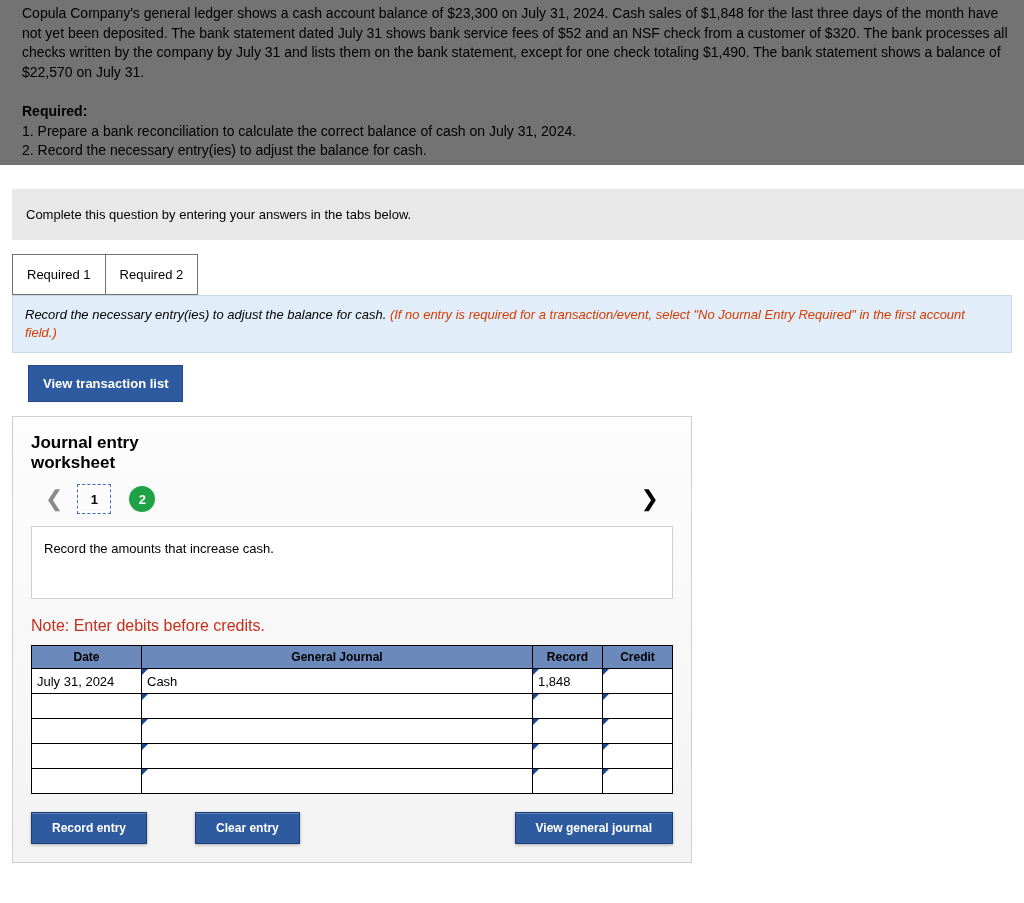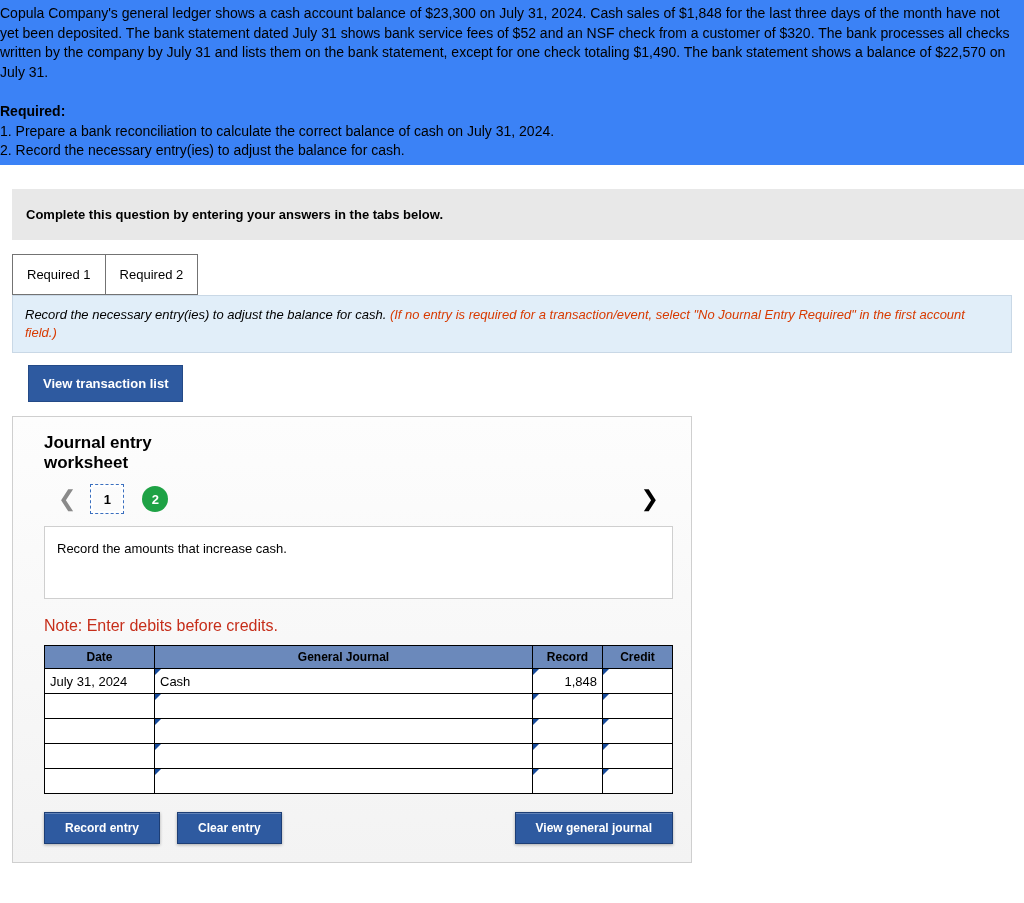--- a/index.html
+++ b/index.html
@@ -3,30 +3,30 @@
 <meta charset="utf-8">
 <style>
   body {
     margin: 0;
     font-family: Arial, Helvetica, sans-serif;
     font-size: 14px;
     color: #000;
     background: #fff;
   }
   .problem-statement {
-    background: #3b82f6;
-    padding: 4px 6px 4px 0;
+    background: #737373;
+    padding: 4px 6px 4px 22px;
     line-height: 1.4;
   }
   .problem-statement .req-label { font-weight: bold; }
   .complete-box {
     background: #e8e8e8;
     margin: 24px 0 0 12px;
     padding: 18px 14px;
-    font-weight: bold;
+    font-weight: normal;
     font-family: Verdana, Arial, sans-serif;
     font-size: 13px;
   }
   .tabs {
     margin: 14px 0 0 12px;
     display: flex;
   }
   .tab {
     border: 1px solid #737373;
     padding: 12px 14px;
@@ -53,21 +53,21 @@
     padding: 10px 14px;
     font-size: 13px;
     margin: 12px 0 0 28px;
     border: 1px solid #244a87;
     cursor: pointer;
   }
   .worksheet-wrap {
     margin: 14px 12px 0 12px;
     border: 1px solid #cfcfcf;
     width: 680px;
-    padding: 16px 18px 18px 31px;
+    padding: 16px 18px 18px 18px;
     background: linear-gradient(#fdfdfd,#f3f3f3);
     box-sizing: border-box;
   }
   .ws-title {
     font-family: Verdana, Arial, sans-serif;
     font-weight: bold;
     font-size: 17px;
     line-height: 1.15;
   }
   .pager {
@@ -130,34 +130,34 @@
     text-align: center;
   }
   table.je td {
     border: 1px solid #000;
     font-size: 13px;
     padding: 3px 5px;
     height: 18px;
     background: #fff;
     position: relative;
   }
-  table.je td.num { text-align: right; }
+  table.je td.num { }
   table.je td.has-marker::before {
     content: "";
     position: absolute;
     left: 0; top: 0;
     border-top: 6px solid #164a9a;
     border-right: 6px solid transparent;
   }
   .btn-row {
     display: flex;
     justify-content: space-between;
     margin-top: 18px;
   }
-  .btn-row .group-left { display:flex; gap:17px;text-align:right; }
+  .btn-row .group-left { display:flex; gap:48px;text-align:right; }
   .btn3d {
     background: #2e5aa0;
     color: #fff;
     font-weight: bold;
     font-size: 12px;
     padding: 8px 20px;
     border: 1px solid #1d3e75;
     box-shadow: inset 0 1px 0 rgba(255,255,255,0.25), 0 1px 3px rgba(0,0,0,0.3);
     cursor: pointer;
   }

